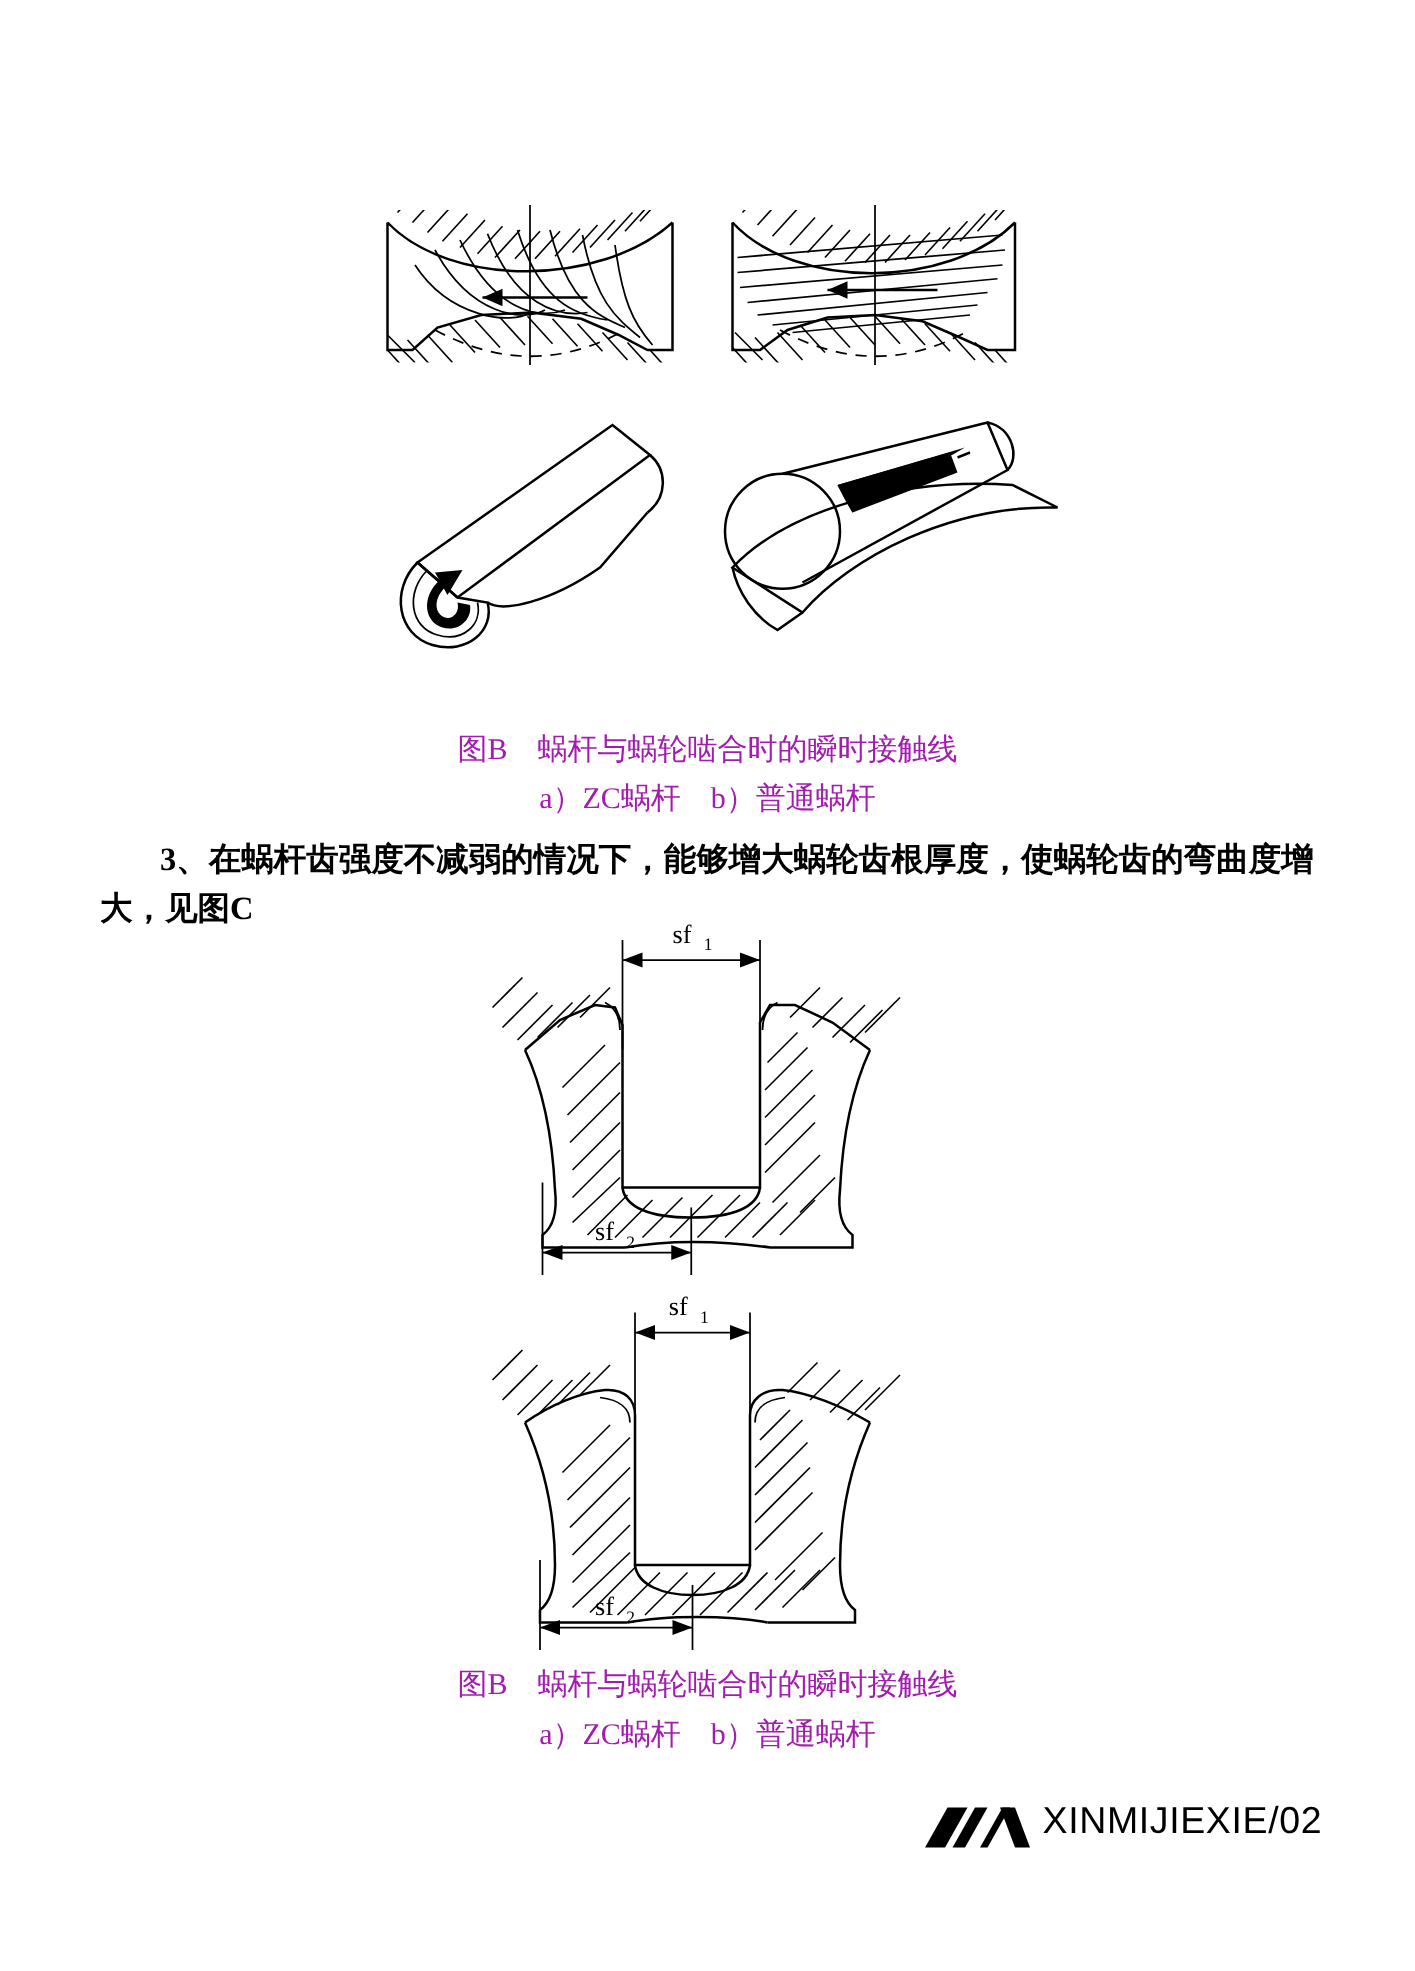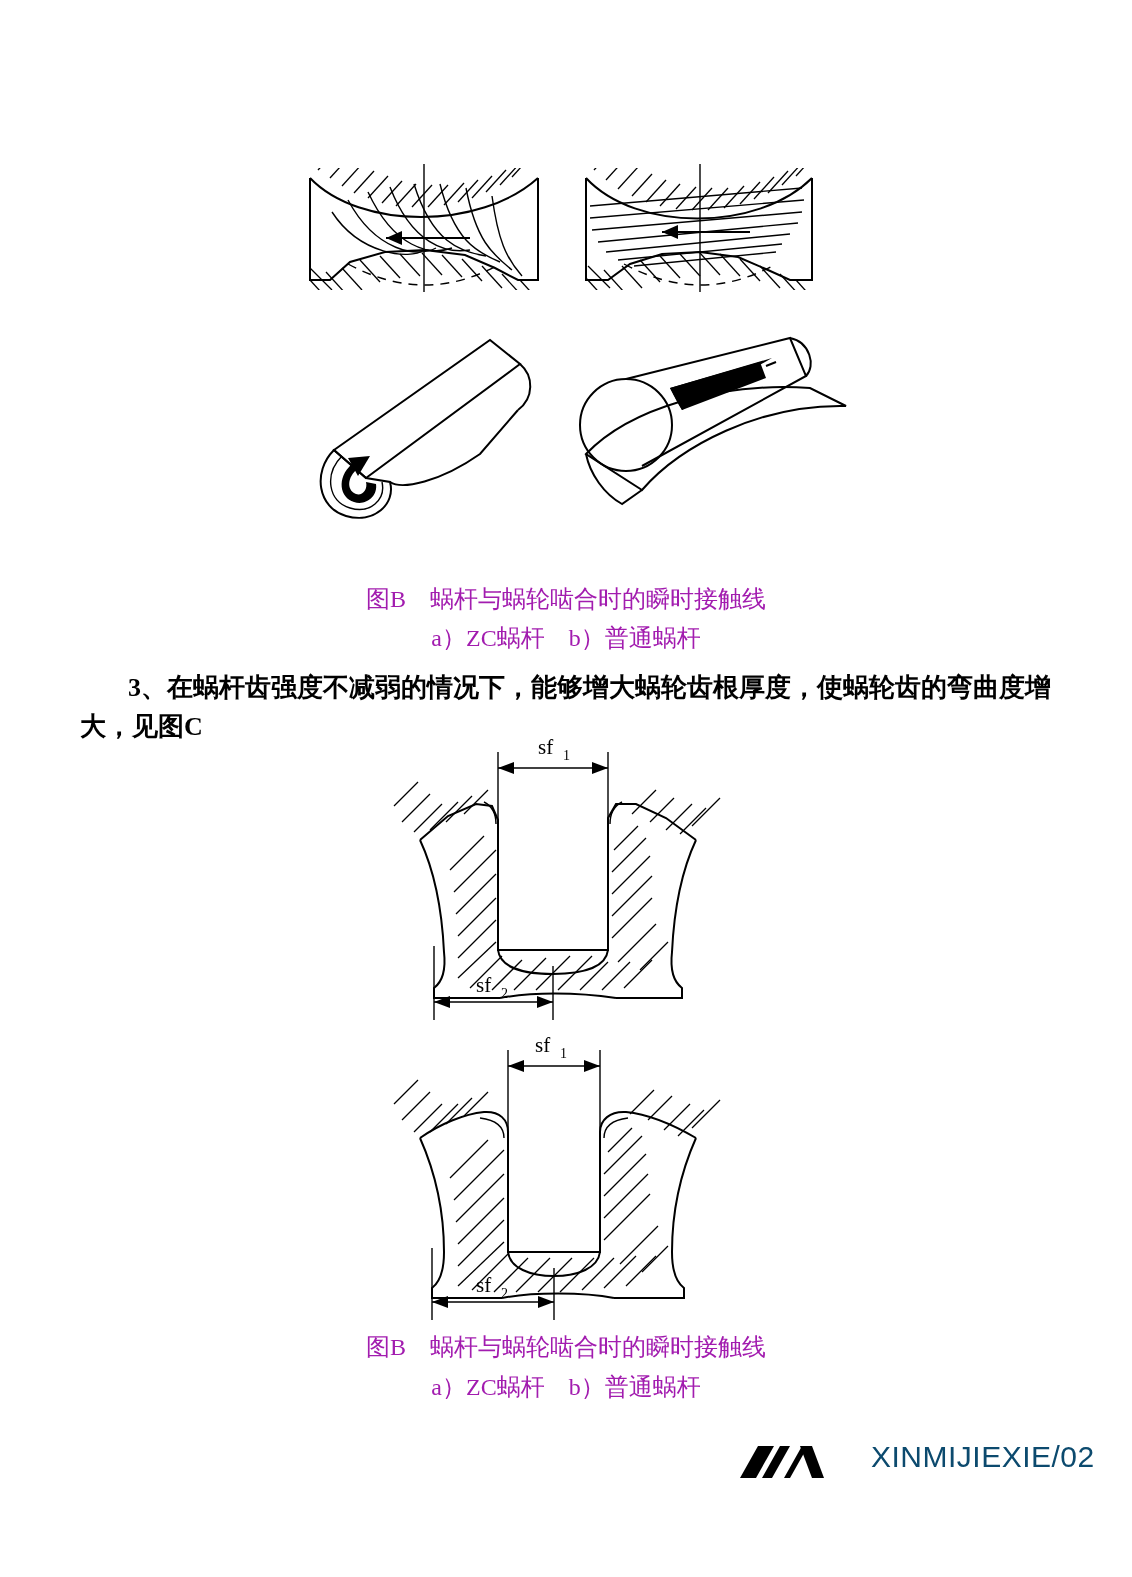--- a/index.html
+++ b/index.html
@@ -158,23 +158,22 @@
     width: 84px;
     height: 40px;
   }
   .footer-text {
     position: absolute;
     left: 94px;
     top: 2px;
     font-family: "Liberation Sans", sans-serif;
     font-size: 30px;
     letter-spacing: 0.5px;
-    color: #0c4a6e;
+    color: #000000;
     white-space: nowrap;
-    margin-left: 37px;
   }
 
   svg { display: block; }
   .ln { fill: none; stroke: #000; stroke-width: 2; }
   .ln-thin { fill: none; stroke: #000; stroke-width: 1.4; }
   .hatch { stroke: #000; stroke-width: 1.3; }
   .lbl {
     font-family: "Liberation Serif", serif;
     font-size: 21px;
     fill: #000;

